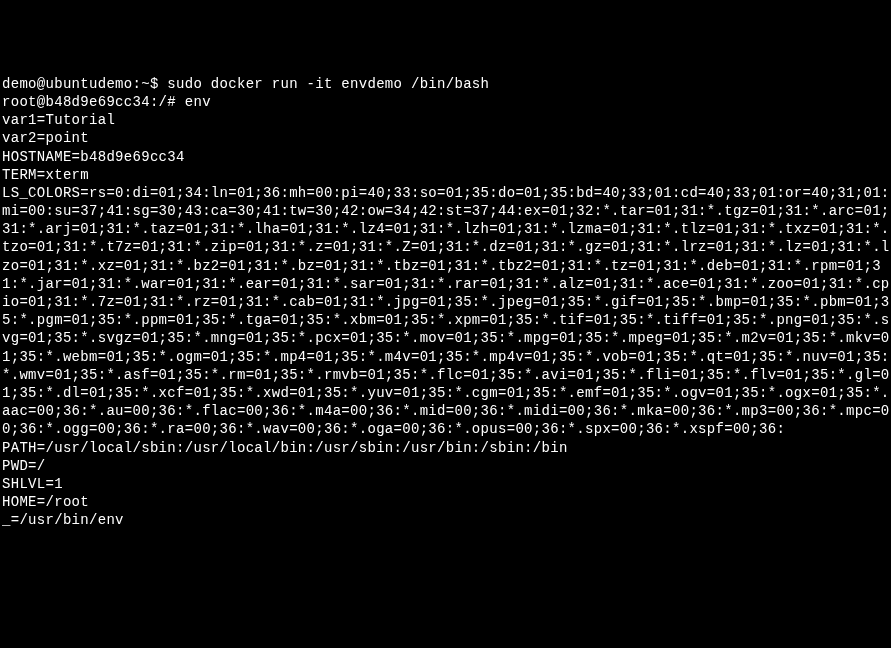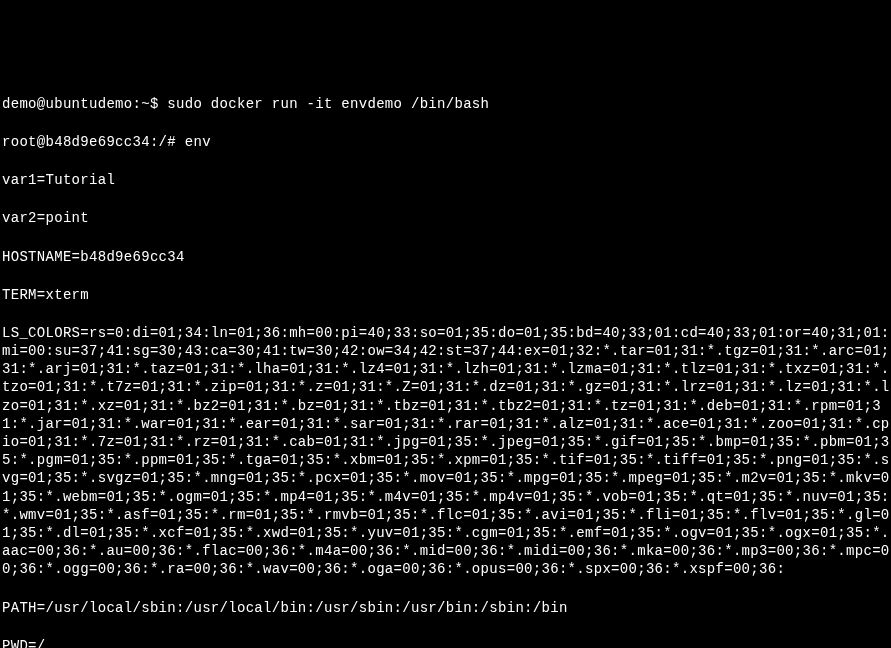--- a/index.html
+++ b/index.html
@@ -16,21 +16,20 @@
       width: 891px;
       height: 648px;
       overflow: hidden;
       padding: 2px 0 0 2px;
       white-space: pre-wrap;
       word-break: break-all;
       letter-spacing: 0.3px;
     }
     .terminal-line {
       display: block;
-      margin-top: 20px;
     }
   </style>
 </head>
 <body>
 
 
 
 <div><span class="terminal-line">demo@ubuntudemo:~$ sudo docker run -it envdemo /bin/bash</span><span class="terminal-line">root@b48d9e69cc34:/# env</span><span class="terminal-line">var1=Tutorial</span><span class="terminal-line">var2=point</span><span class="terminal-line">HOSTNAME=b48d9e69cc34</span><span class="terminal-line">TERM=xterm</span><span class="terminal-line">LS_COLORS=rs=0:di=01;34:ln=01;36:mh=00:pi=40;33:so=01;35:do=01;35:bd=40;33;01:cd=40;33;01:or=40;31;01:mi=00:su=37;41:sg=30;43:ca=30;41:tw=30;42:ow=34;42:st=37;44:ex=01;32:*.tar=01;31:*.tgz=01;31:*.arc=01;31:*.arj=01;31:*.taz=01;31:*.lha=01;31:*.lz4=01;31:*.lzh=01;31:*.lzma=01;31:*.tlz=01;31:*.txz=01;31:*.tzo=01;31:*.t7z=01;31:*.zip=01;31:*.z=01;31:*.Z=01;31:*.dz=01;31:*.gz=01;31:*.lrz=01;31:*.lz=01;31:*.lzo=01;31:*.xz=01;31:*.bz2=01;31:*.bz=01;31:*.tbz=01;31:*.tbz2=01;31:*.tz=01;31:*.deb=01;31:*.rpm=01;31:*.jar=01;31:*.war=01;31:*.ear=01;31:*.sar=01;31:*.rar=01;31:*.alz=01;31:*.ace=01;31:*.zoo=01;31:*.cpio=01;31:*.7z=01;31:*.rz=01;31:*.cab=01;31:*.jpg=01;35:*.jpeg=01;35:*.gif=01;35:*.bmp=01;35:*.pbm=01;35:*.pgm=01;35:*.ppm=01;35:*.tga=01;35:*.xbm=01;35:*.xpm=01;35:*.tif=01;35:*.tiff=01;35:*.png=01;35:*.svg=01;35:*.svgz=01;35:*.mng=01;35:*.pcx=01;35:*.mov=01;35:*.mpg=01;35:*.mpeg=01;35:*.m2v=01;35:*.mkv=01;35:*.webm=01;35:*.ogm=01;35:*.mp4=01;35:*.m4v=01;35:*.mp4v=01;35:*.vob=01;35:*.qt=01;35:*.nuv=01;35:*.wmv=01;35:*.asf=01;35:*.rm=01;35:*.rmvb=01;35:*.flc=01;35:*.avi=01;35:*.fli=01;35:*.flv=01;35:*.gl=01;35:*.dl=01;35:*.xcf=01;35:*.xwd=01;35:*.yuv=01;35:*.cgm=01;35:*.emf=01;35:*.ogv=01;35:*.ogx=01;35:*.aac=00;36:*.au=00;36:*.flac=00;36:*.m4a=00;36:*.mid=00;36:*.midi=00;36:*.mka=00;36:*.mp3=00;36:*.mpc=00;36:*.ogg=00;36:*.ra=00;36:*.wav=00;36:*.oga=00;36:*.opus=00;36:*.spx=00;36:*.xspf=00;36:</span><span class="terminal-line">PATH=/usr/local/sbin:/usr/local/bin:/usr/sbin:/usr/bin:/sbin:/bin</span><span class="terminal-line">PWD=/</span><span class="terminal-line">SHLVL=1</span><span class="terminal-line">HOME=/root</span><span class="terminal-line">_=/usr/bin/env</span></div>
 
 

